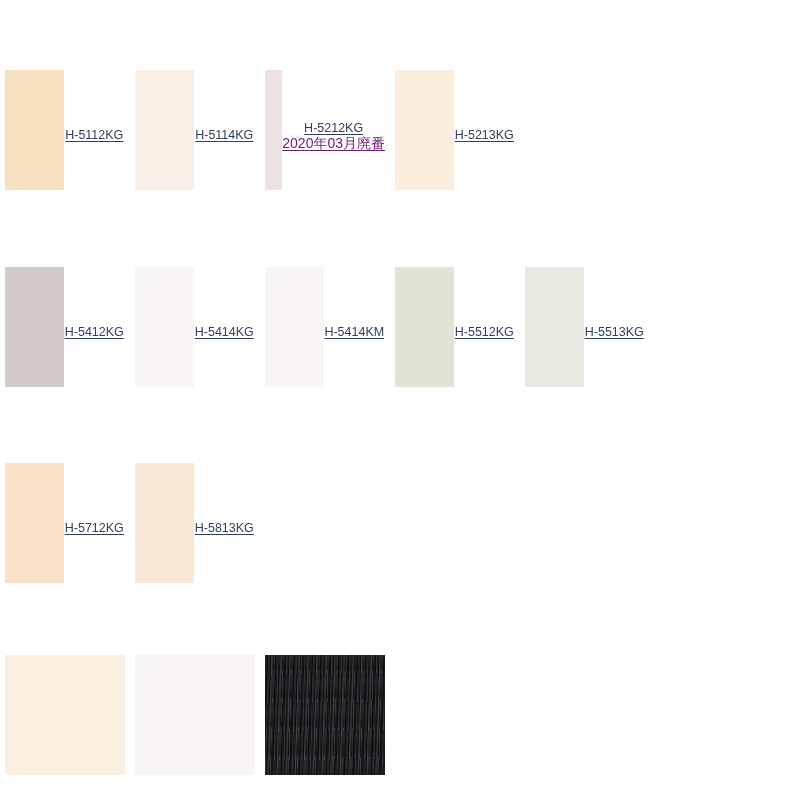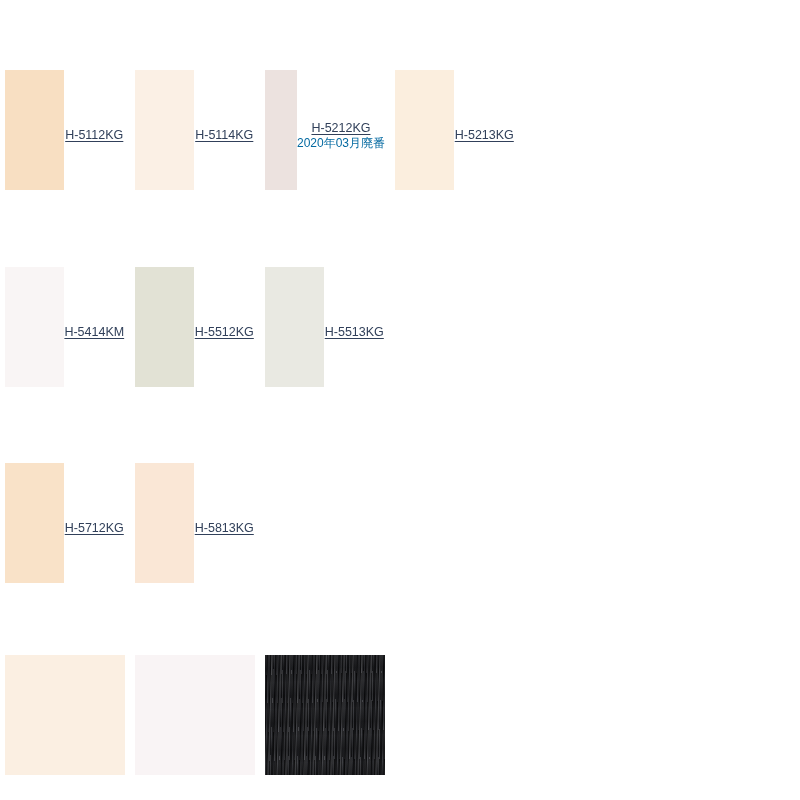--- a/index.html
+++ b/index.html
@@ -91,22 +91,23 @@
     color: #31405a;
     text-decoration: underline;
     text-underline-offset: 2px;
     cursor: pointer;
     display: inline;
     white-space: nowrap;
   }
 
   .swatch-note {
     display: block;
-    font-size: 12px;
-    color: #0369a1;
+    font-size: 14px;
+    color: #701a75;
+    text-decoration: underline;
     text-underline-offset: 2px;
     cursor: pointer;
     white-space: nowrap;
   }
 
   .row-gap-1 { height: 61px; }
   .row-gap-2 { height: 60px; }
   .row-gap-3 { height: 56px; }
 </style>
 </head>
@@ -126,20 +127,28 @@
         <div class="swatch-chip" style="background: rgb(236, 226, 223);"></div>
         <div class="swatch-label-wrap"><a class="swatch-label">H-5212KG</a><a class="swatch-note">2020年03月廃番</a></div>
       </div>
       <div class="swatch-cell">
         <div class="swatch-chip" style="background: rgb(251, 238, 222);"></div>
         <div class="swatch-label-wrap"><a class="swatch-label">H-5213KG</a></div>
       </div>
     </div>
     <div class="row-gap-1"></div>
     <div class="swatch-row">
+      <div class="swatch-cell">
+        <div class="swatch-chip" style="background: rgb(211, 203, 200);"></div>
+        <div class="swatch-label-wrap"><a class="swatch-label">H-5412KG</a></div>
+      </div>
+      <div class="swatch-cell">
+        <div class="swatch-chip" style="background: rgb(249, 244, 245);"></div>
+        <div class="swatch-label-wrap"><a class="swatch-label">H-5414KG</a></div>
+      </div>
       <div class="swatch-cell">
         <div class="swatch-chip" style="background: rgb(249, 245, 245);"></div>
         <div class="swatch-label-wrap"><a class="swatch-label">H-5414KM</a></div>
       </div>
       <div class="swatch-cell">
         <div class="swatch-chip" style="background: rgb(226, 226, 213);"></div>
         <div class="swatch-label-wrap"><a class="swatch-label">H-5512KG</a></div>
       </div>
       <div class="swatch-cell">
         <div class="swatch-chip" style="background: rgb(233, 233, 226);"></div>

